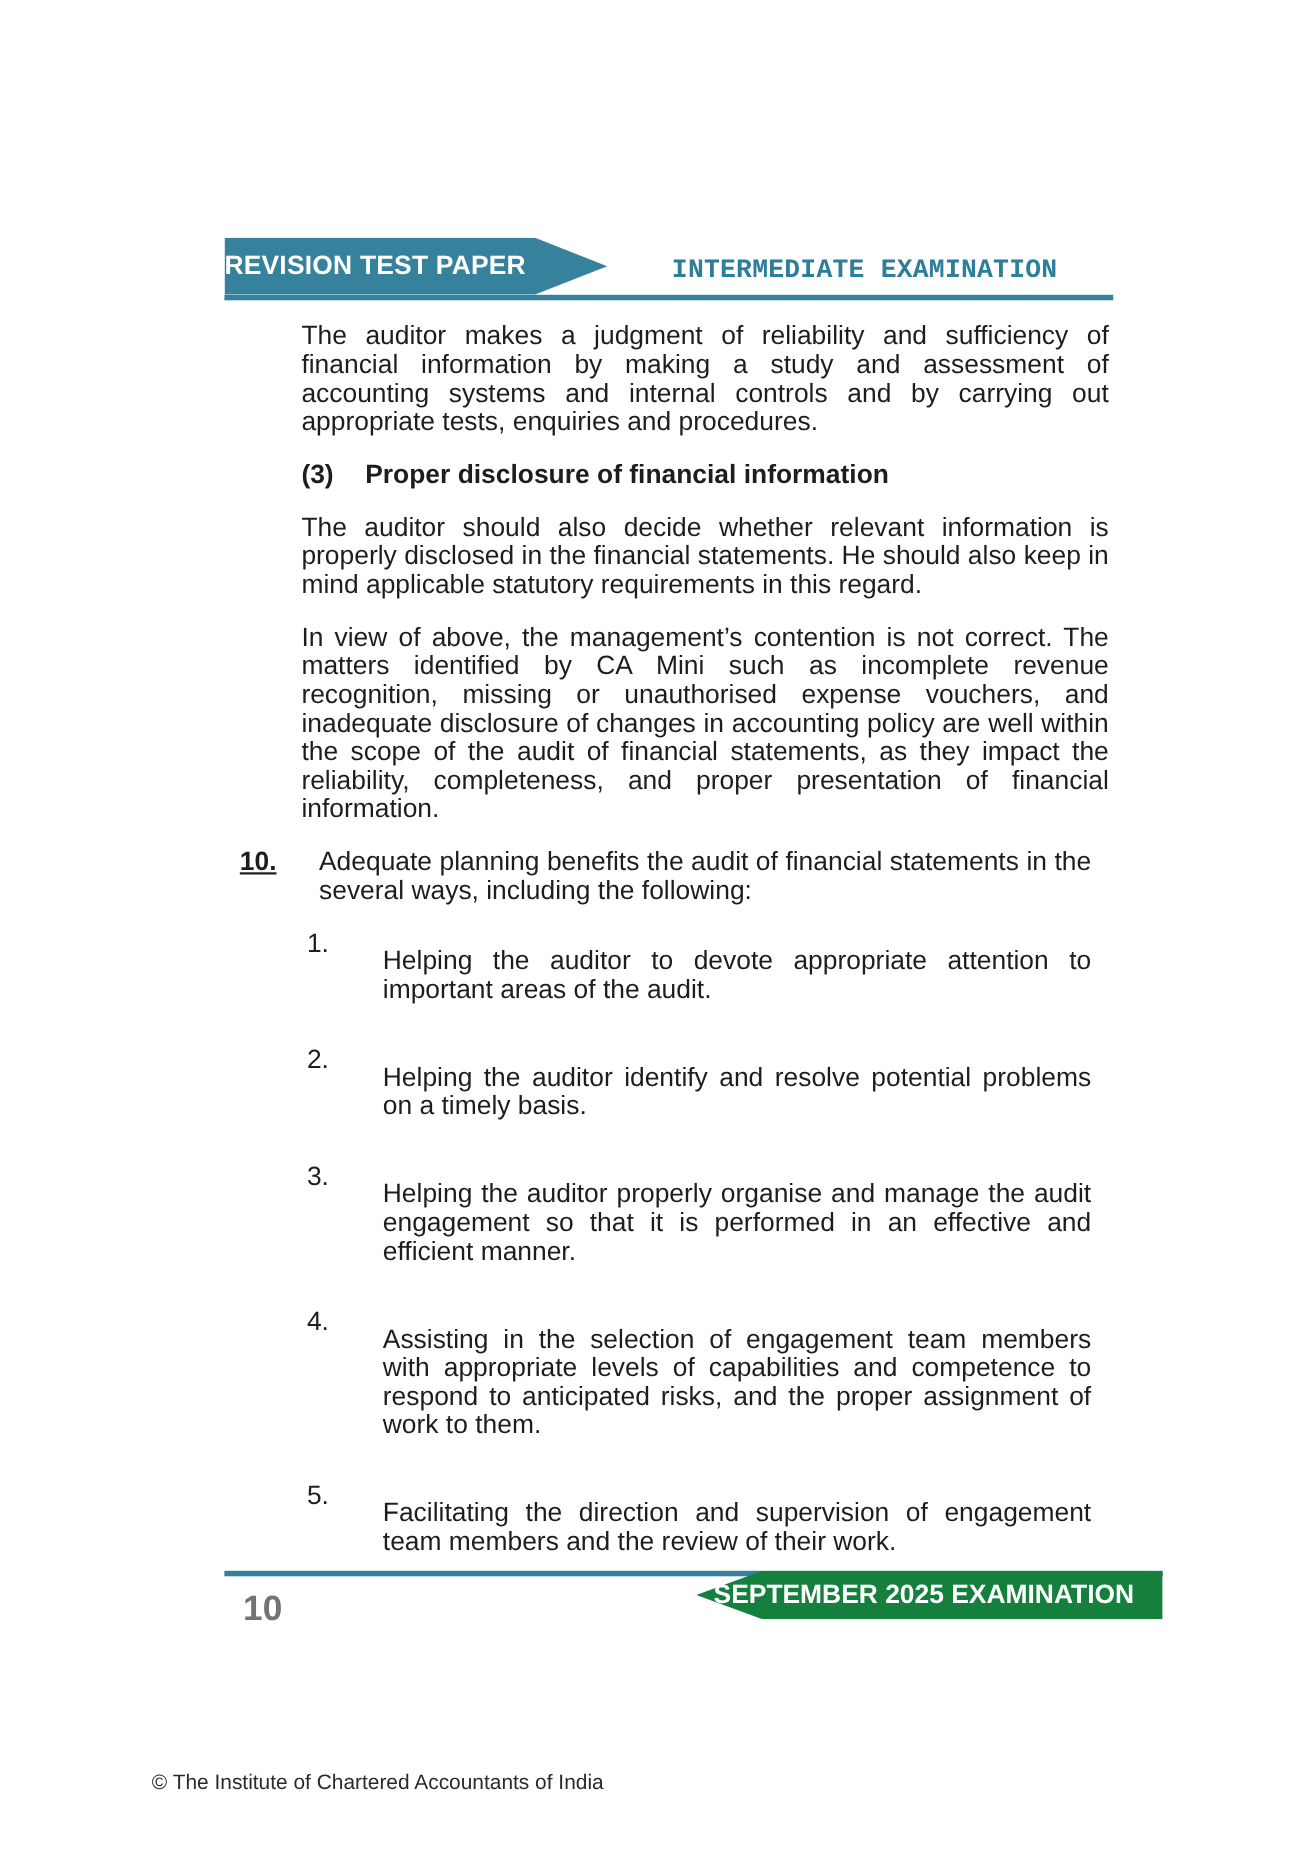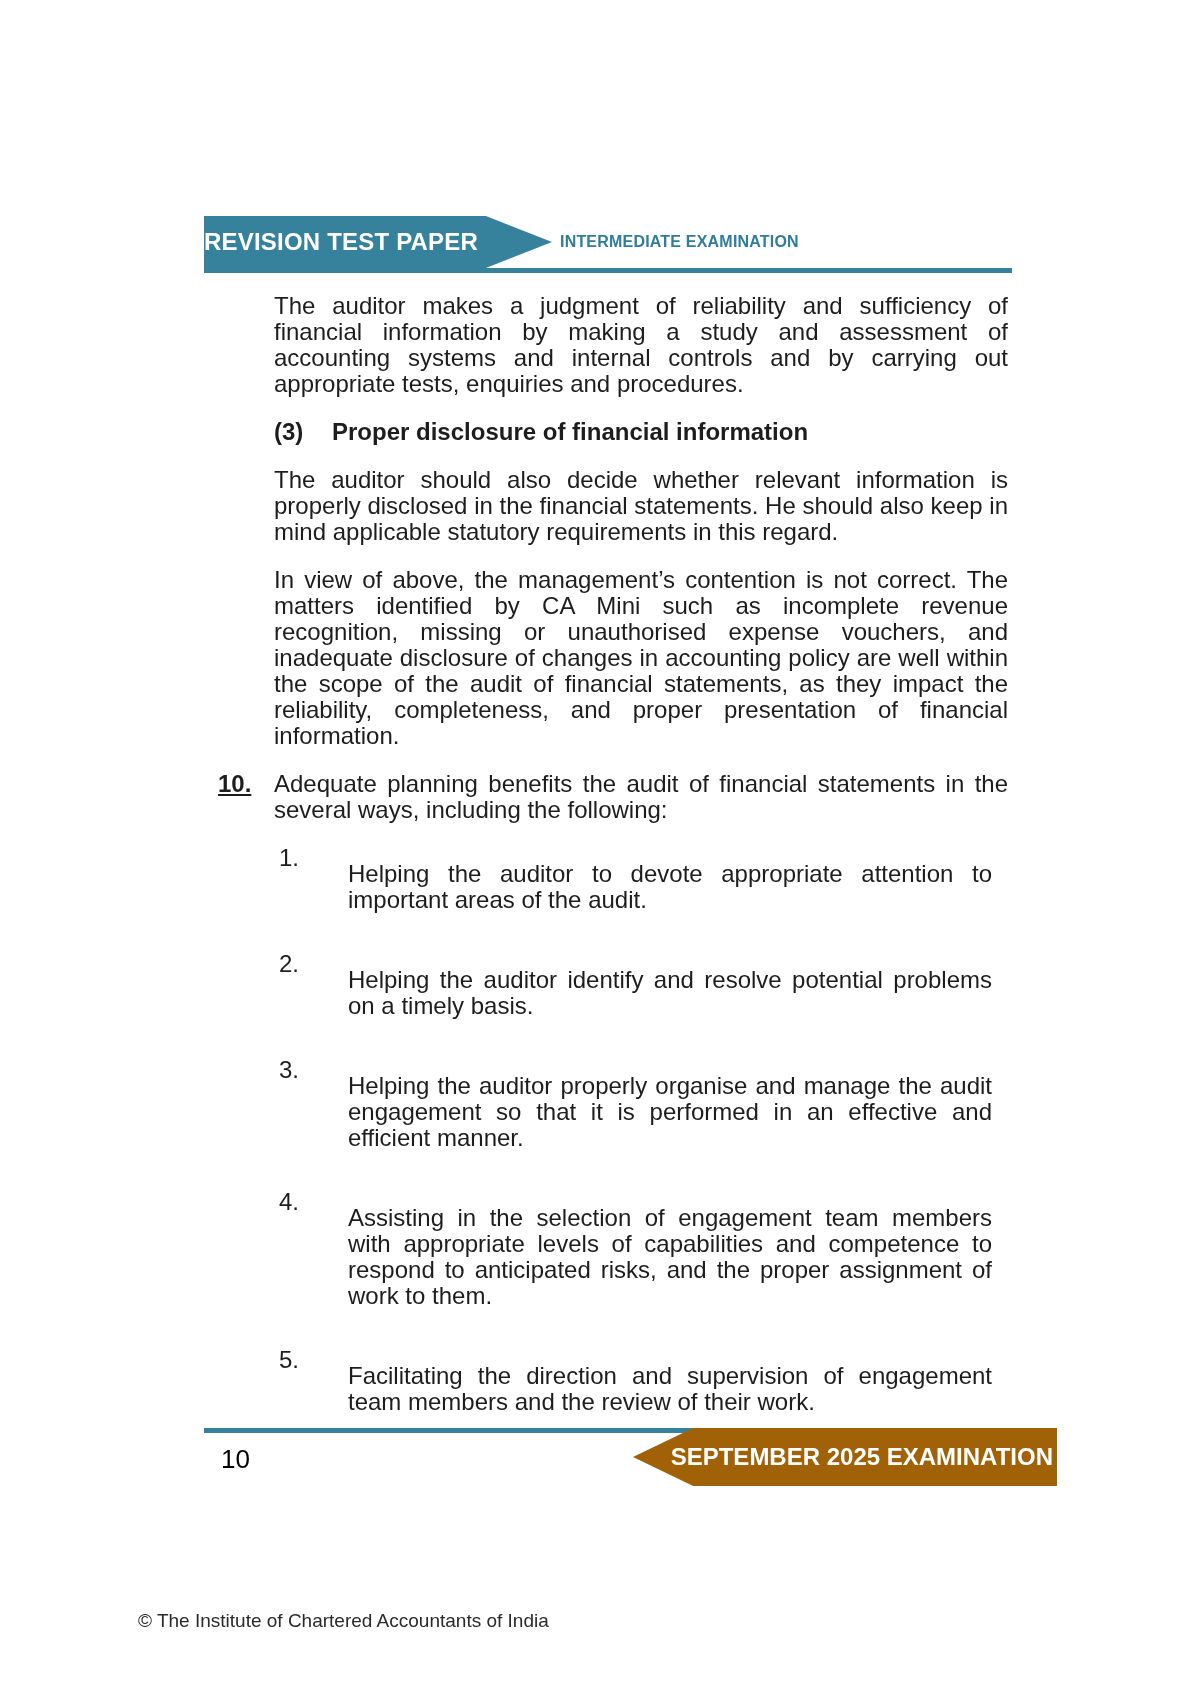--- a/index.html
+++ b/index.html
@@ -19,22 +19,22 @@
     clip-path:polygon(0 0, 81% 0, 100% 50%, 81% 100%, 0 100%);
     display:flex; align-items:center;
     padding-left:0; box-sizing:border-box;
   }
   .hdr-banner .lbl {
     color:#ffffff; font-weight:bold; font-size:24px; letter-spacing:0.2px;
     white-space:nowrap;
   }
   .hdr-right {
     position:absolute; top:233px; left:560px; width:452px;
-    text-align:left; color:#2E7D9A; font-weight:bold; font-size:16px;
-    letter-spacing:0.2px; white-space:nowrap;
+    text-align:center; color:#2E7D9A; font-weight:bold; font-size:24px;
+    letter-spacing:0.2px; white-space:nowrap;font-family:Liberation Mono, monospace;
   }
   .hdr-rule {
     position:absolute; left:204px; top:268px; width:808px; height:5px;
     background:#36819B;
   }
   
   .content {
     position:absolute; left:274px; top:293px; width:734px;
     font-size:24px; line-height:26px; text-align:justify;
   }
@@ -46,33 +46,33 @@
   .q10marker { position:absolute; left:-56px; top:0; font-weight:bold;text-decoration:underline; }
   .li { display:flex; margin:0 0 22px 0; }
   .li .num { flex:0 0 58px; padding-left:5px; box-sizing:border-box; text-align:left; }
   .li .txt { flex:1 1 auto; text-align:justify; margin:16px; }
   
   .ftr-rule {
     position:absolute; left:204px; top:1428px; width:853px; height:5px;
     background:#36819B;
   }
   .ftr-banner {
-    position:absolute; left:633px; top:1428px; width:424px; height:58px;
-    background:#a16207;
+    position:absolute; left:633px; top:1428px; width:424px; height:44px;
+    background:#15803d;
     clip-path:polygon(0 50%, 14.2% 0, 100% 0, 100% 100%, 14.2% 100%);
     display:flex; align-items:center; justify-content:flex-end;
-    padding-right:4px; box-sizing:border-box;
+    padding-right:26px; box-sizing:border-box;
     filter:drop-shadow(2px 2px 1px rgba(120,120,120,0.35));
   }
   .ftr-banner .lbl {
     color:#ffffff; font-weight:bold; font-size:24px; white-space:nowrap;
   }
   .page-num {
     position:absolute; left:221px; top:1444px;
-    color:#000000; font-weight:normal; font-size:26px;
+    color:#737373; font-weight:bold; font-size:32px;
   }
   .copyright {
     position:absolute; left:138px; top:1610px;
     font-size:19px; color:#2a2a2a;
   }
 </style>
 </head>
 <body>
 
 <div class="page">
@@ -91,21 +91,21 @@
       <span class="marker">(3)</span>
       <span>Proper disclosure of financial information</span>
     </div>
 
     <p class="indent">The auditor should also decide whether relevant information is properly disclosed in the financial statements. He should also keep in mind applicable statutory requirements in this regard.</p>
 
     <p>In view of above, the management’s contention is not correct. The matters identified by CA Mini such as incomplete revenue recognition, missing or unauthorised expense vouchers, and inadequate disclosure of changes in accounting policy are well within the scope of the audit of financial statements, as they impact the reliability, completeness, and proper presentation of financial information.</p>
 
     <div class="q10row">
       <span class="q10marker">10.</span>
-      <p style="margin:0;">Adequate planning benefits the audit of financial statements in the several ways, including the following:</p>
+      <p style="margin:16px;">Adequate planning benefits the audit of financial statements in the several ways, including the following:</p>
     </div>
 
     <div class="li">
       <span class="num">1.</span>
       <p class="txt">Helping the auditor to devote appropriate attention to important areas of the audit.</p>
     </div>
     <div class="li">
       <span class="num">2.</span>
       <p class="txt">Helping the auditor identify and resolve potential problems on a timely basis.</p>
     </div>

